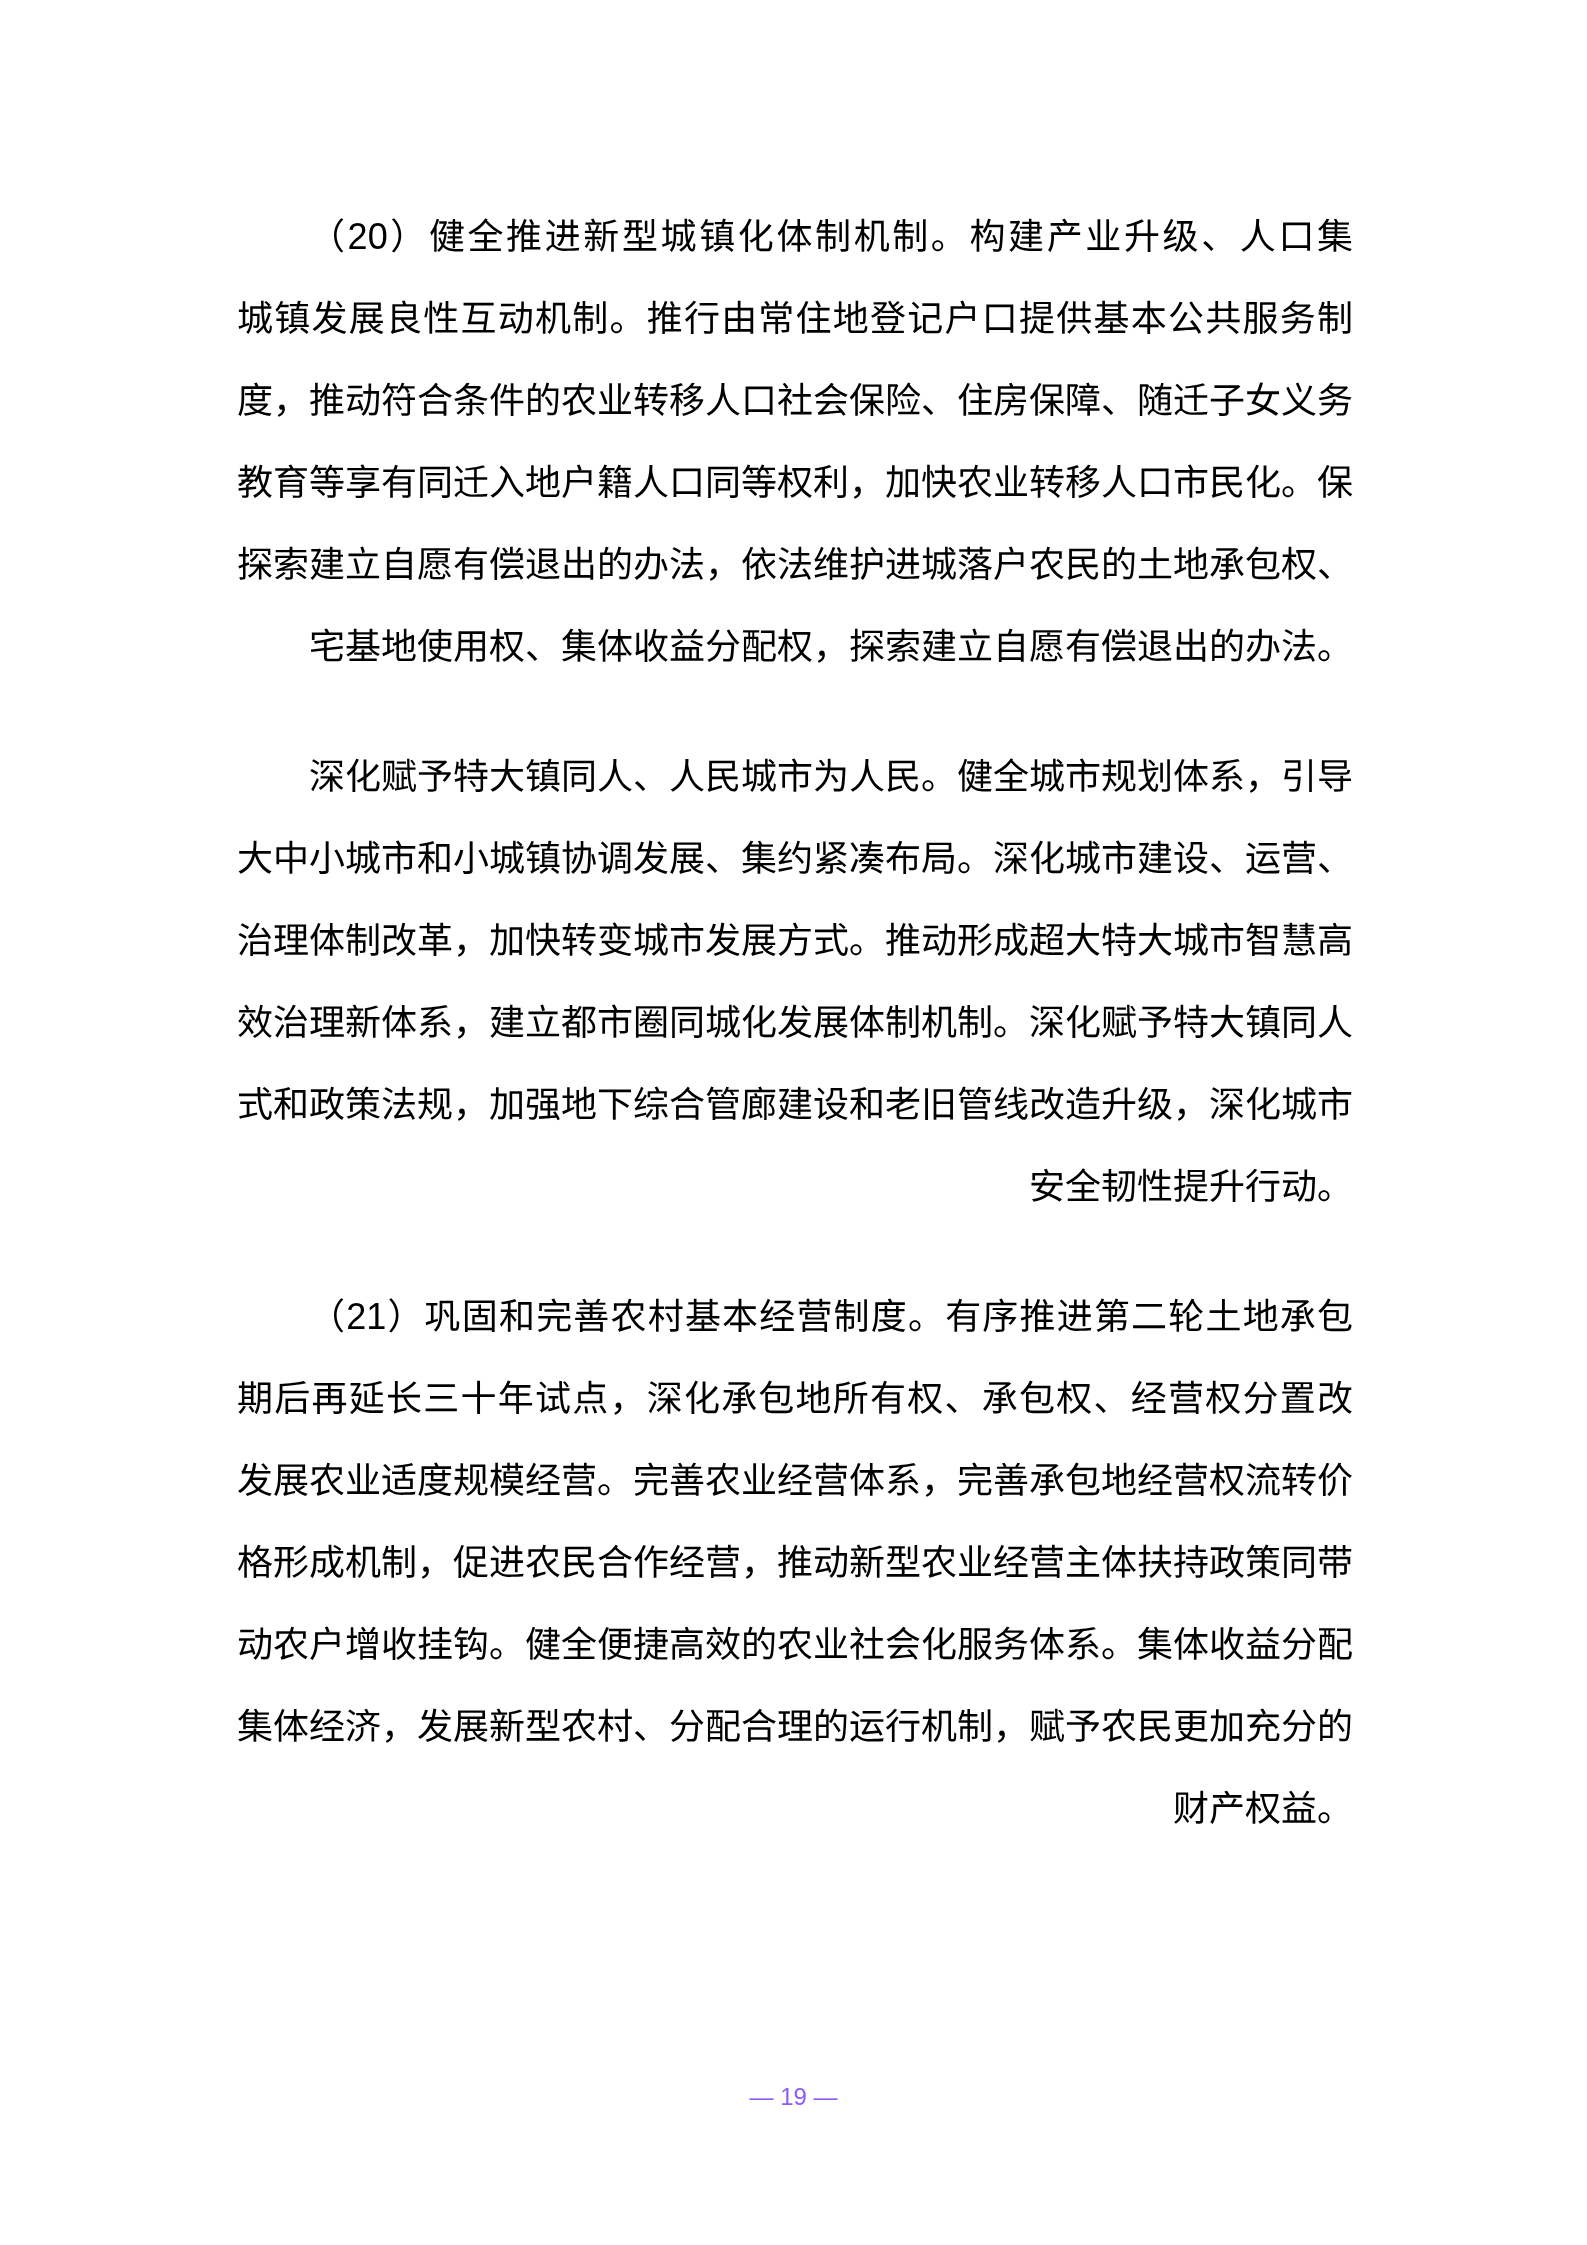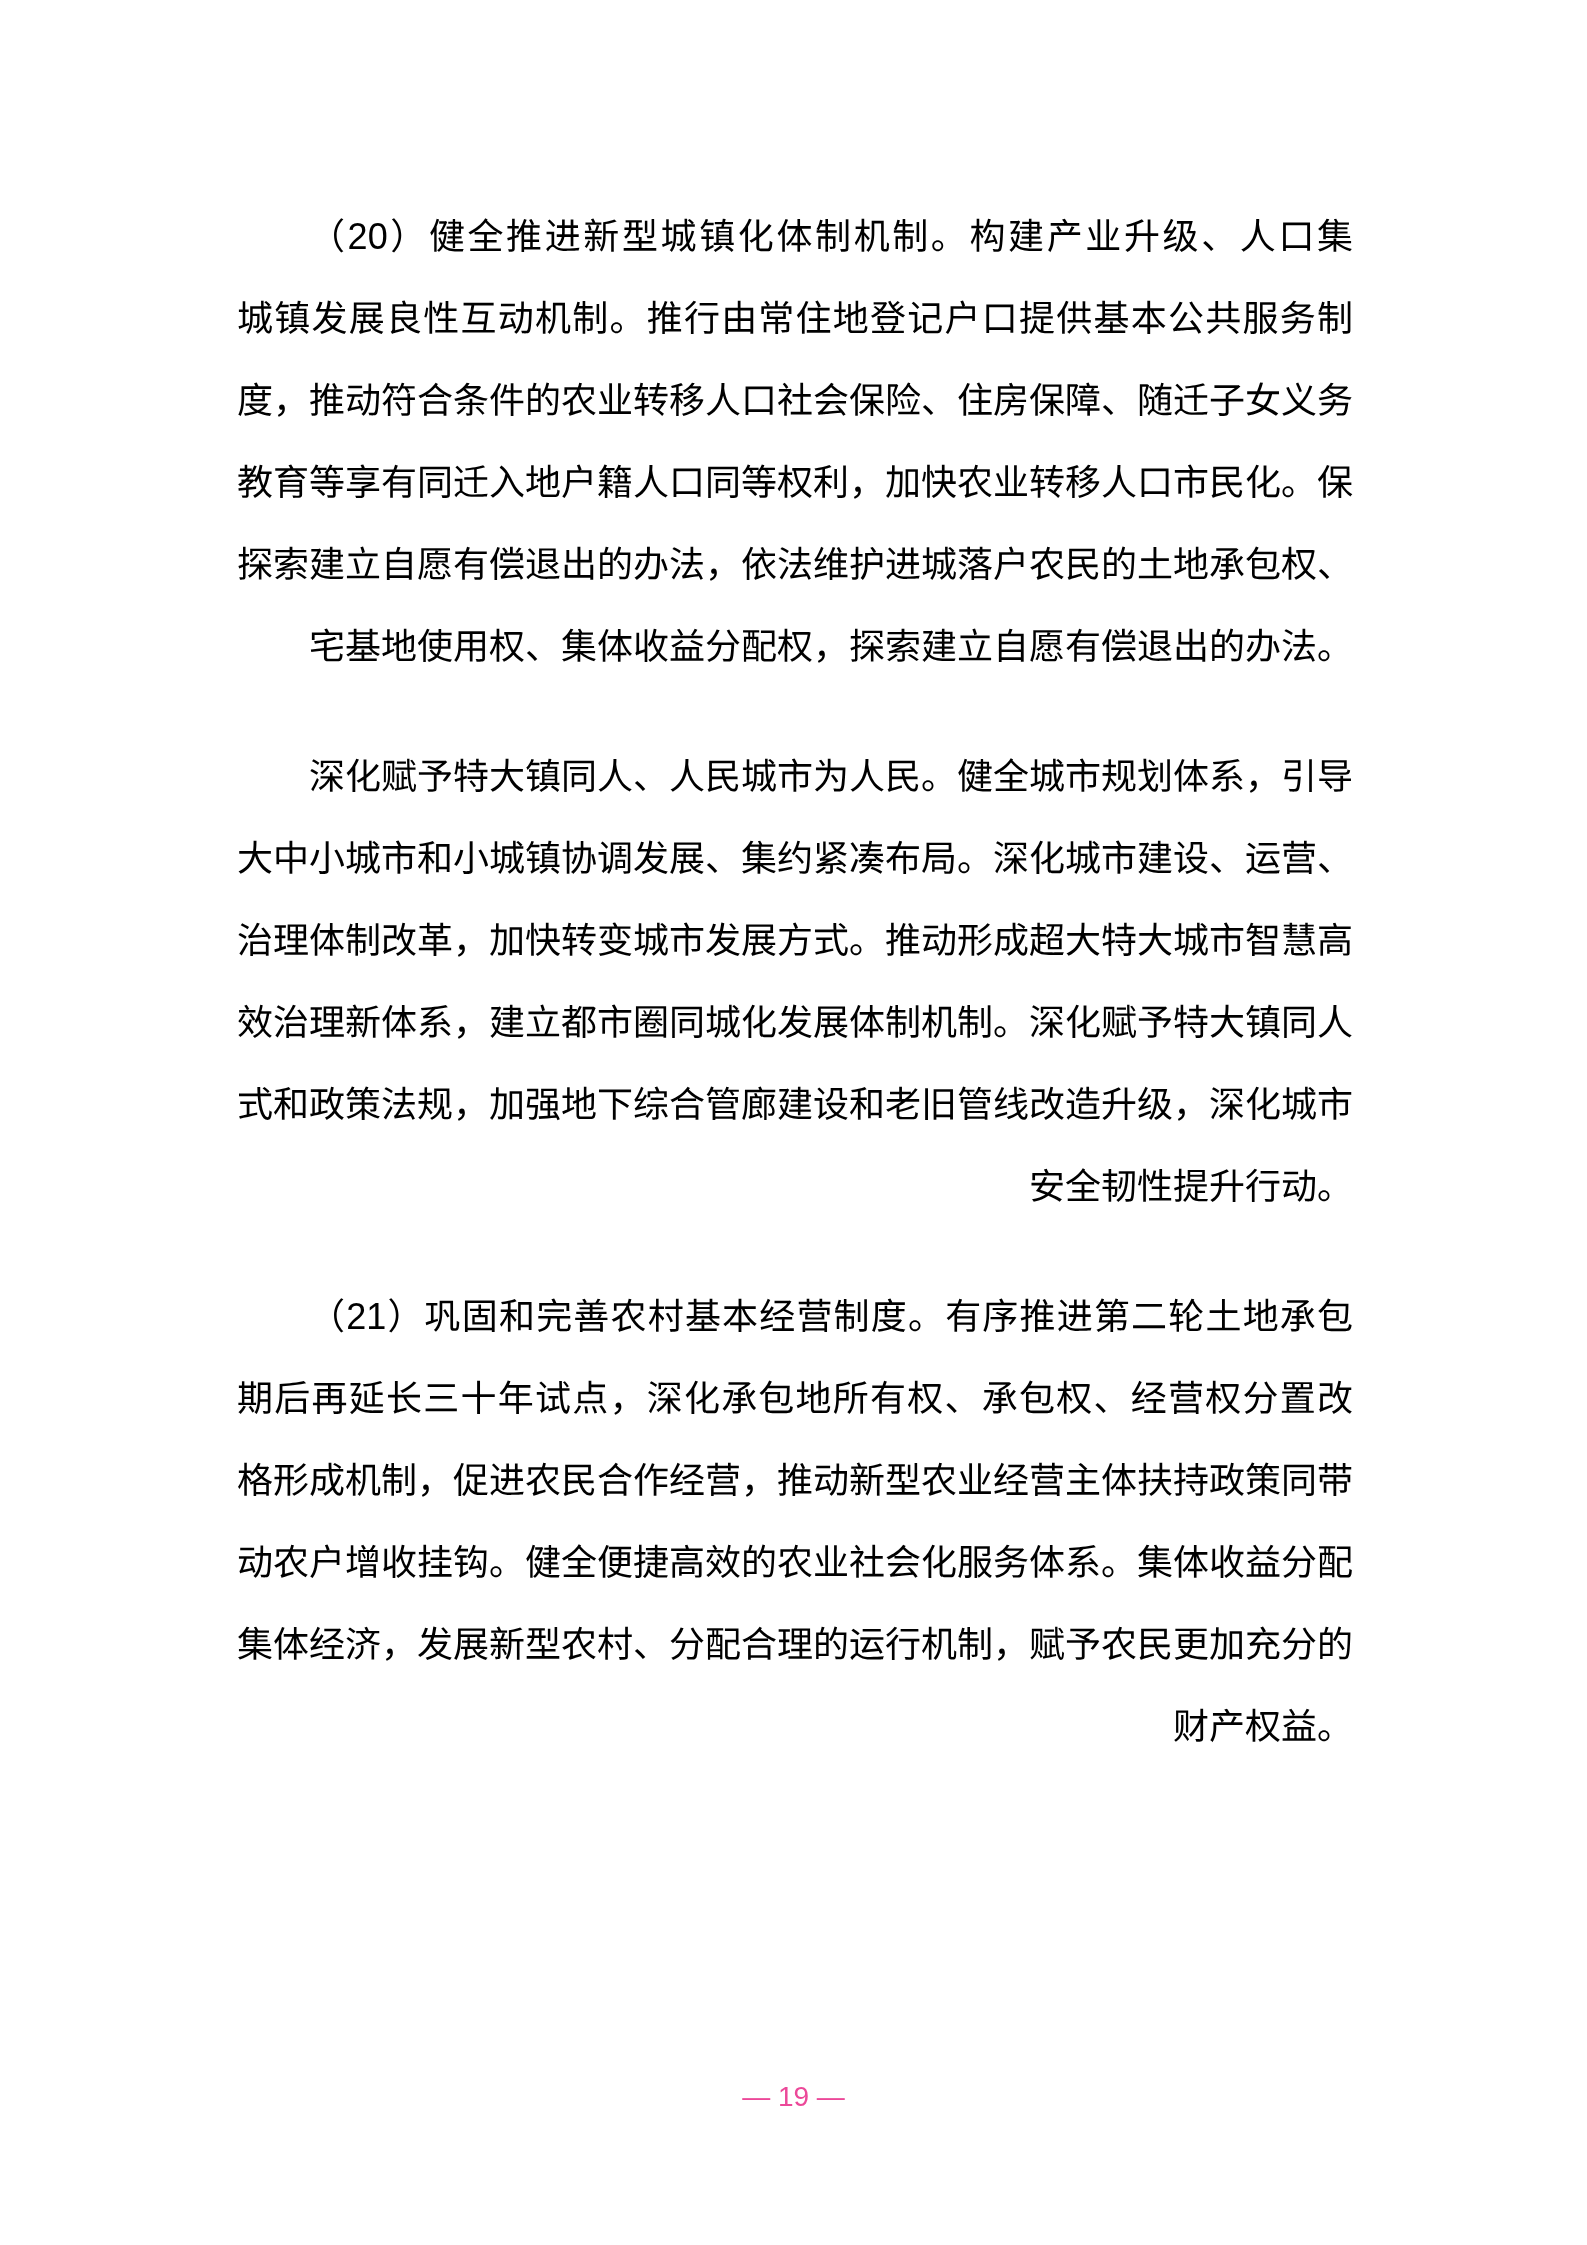--- a/index.html
+++ b/index.html
@@ -55,23 +55,23 @@
   }
   .line.last::after {
     content: none;
   }
   .page-footer {
     position: absolute;
     top: 2082px;
     left: 0;
     width: 100%;
     text-align: center;
-    font-size: 28px;
+    font-size: 24px;
     line-height: 30px;
-    color: #ec4899;
+    color: #8b5cf6;
   }
 </style>
 </head>
 <body>
 
 <div class="page">
   <main class="content" id="doc-body">
       <div class="paragraph">
         <div class="line first">（20）健全推进新型城镇化体制机制。构建产业升级、人口集聚、</div>
         <div class="line">城镇发展良性互动机制。推行由常住地登记户口提供基本公共服务制</div>
@@ -84,20 +84,21 @@
         <div class="line first">深化赋予特大镇同人、人民城市为人民。健全城市规划体系，引导</div>
         <div class="line">大中小城市和小城镇协调发展、集约紧凑布局。深化城市建设、运营、</div>
         <div class="line">治理体制改革，加快转变城市发展方式。推动形成超大特大城市智慧高</div>
         <div class="line">效治理新体系，建立都市圈同城化发展体制机制。深化赋予特大镇同人</div>
         <div class="line">式和政策法规，加强地下综合管廊建设和老旧管线改造升级，深化城市</div>
         <div class="line last">安全韧性提升行动。</div>
       </div>
       <div class="paragraph">
         <div class="line first">（21）巩固和完善农村基本经营制度。有序推进第二轮土地承包到</div>
         <div class="line">期后再延长三十年试点，深化承包地所有权、承包权、经营权分置改革，</div>
+        <div class="line">发展农业适度规模经营。完善农业经营体系，完善承包地经营权流转价</div>
         <div class="line">格形成机制，促进农民合作经营，推动新型农业经营主体扶持政策同带</div>
         <div class="line">动农户增收挂钩。健全便捷高效的农业社会化服务体系。集体收益分配权</div>
         <div class="line">集体经济，发展新型农村、分配合理的运行机制，赋予农民更加充分的</div>
         <div class="line last">财产权益。</div>
       </div>
     </main>
   <footer class="page-footer">
     <span>— 19 —</span>
   </footer>
 </div>

